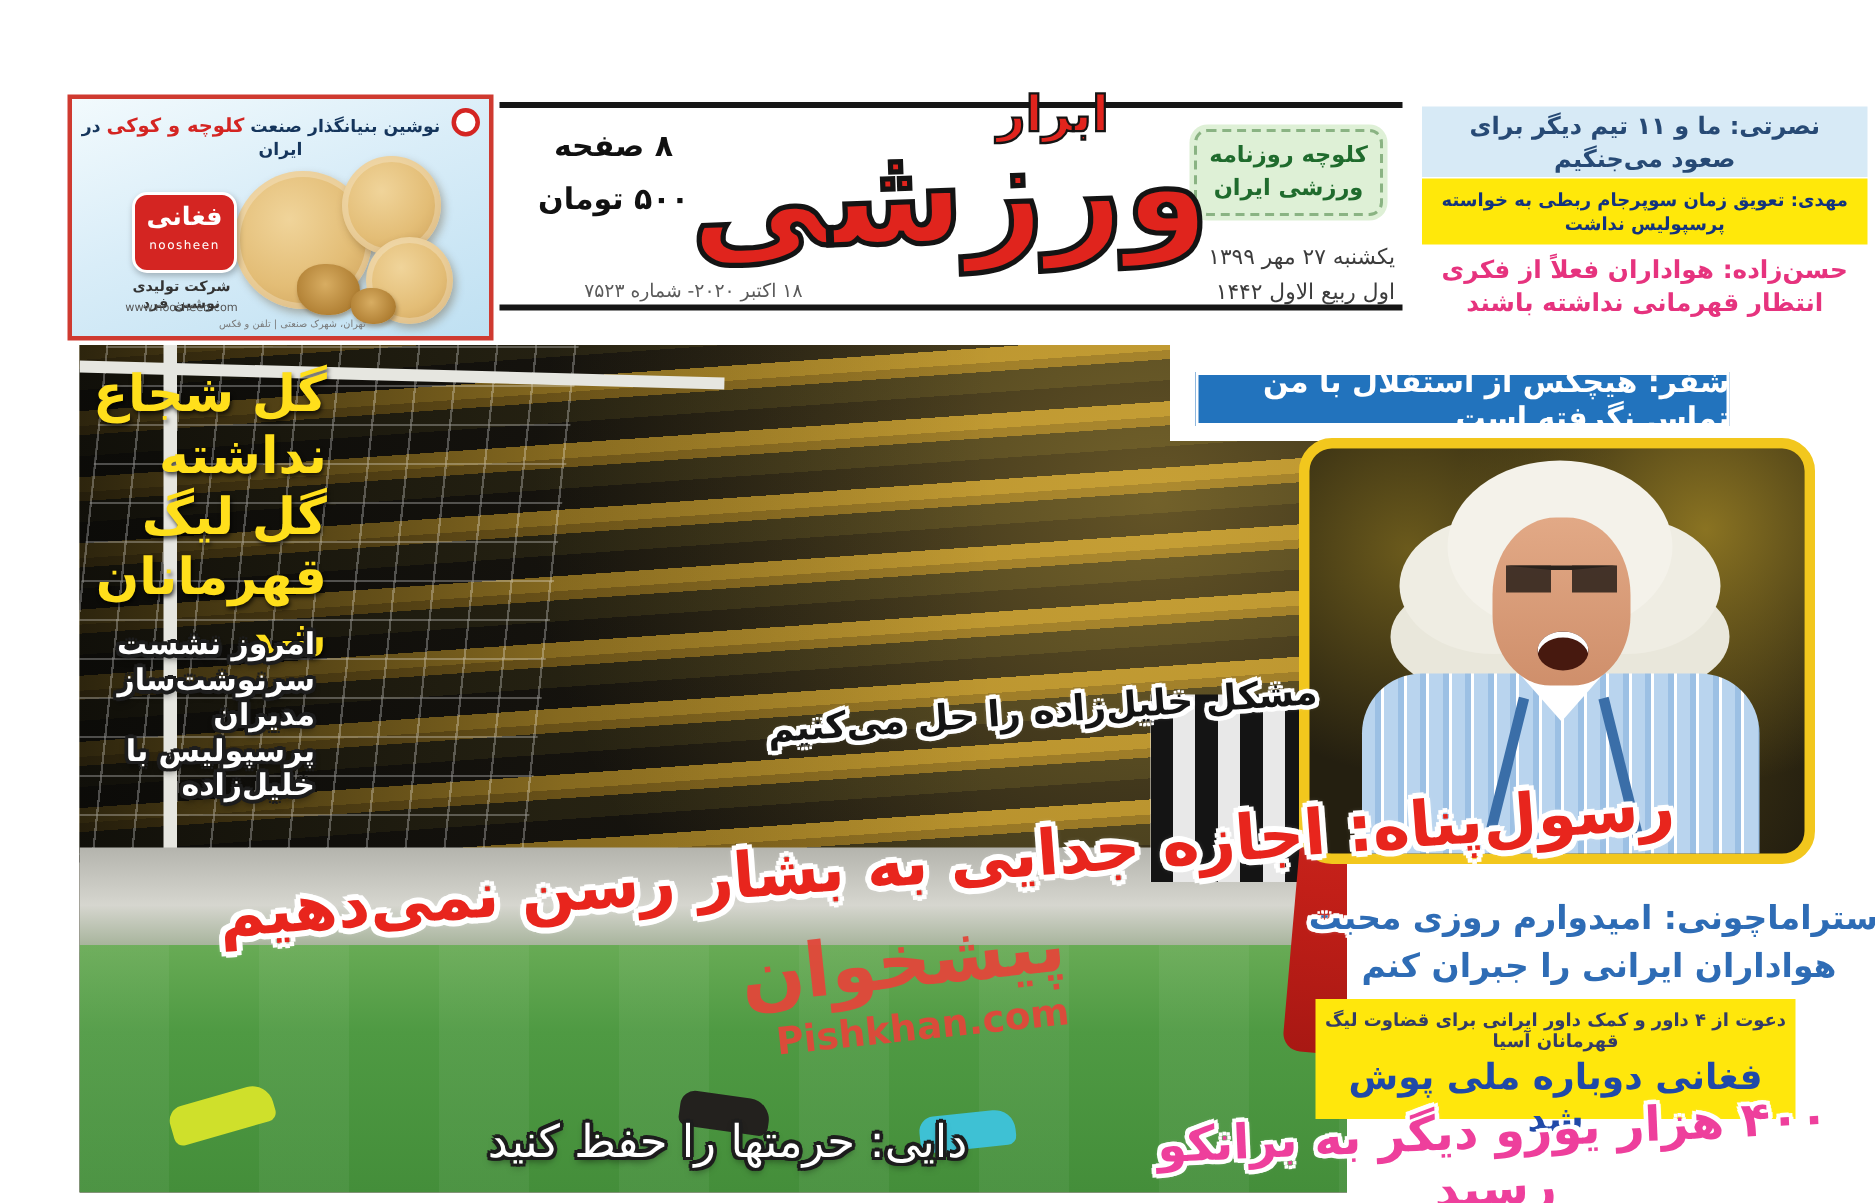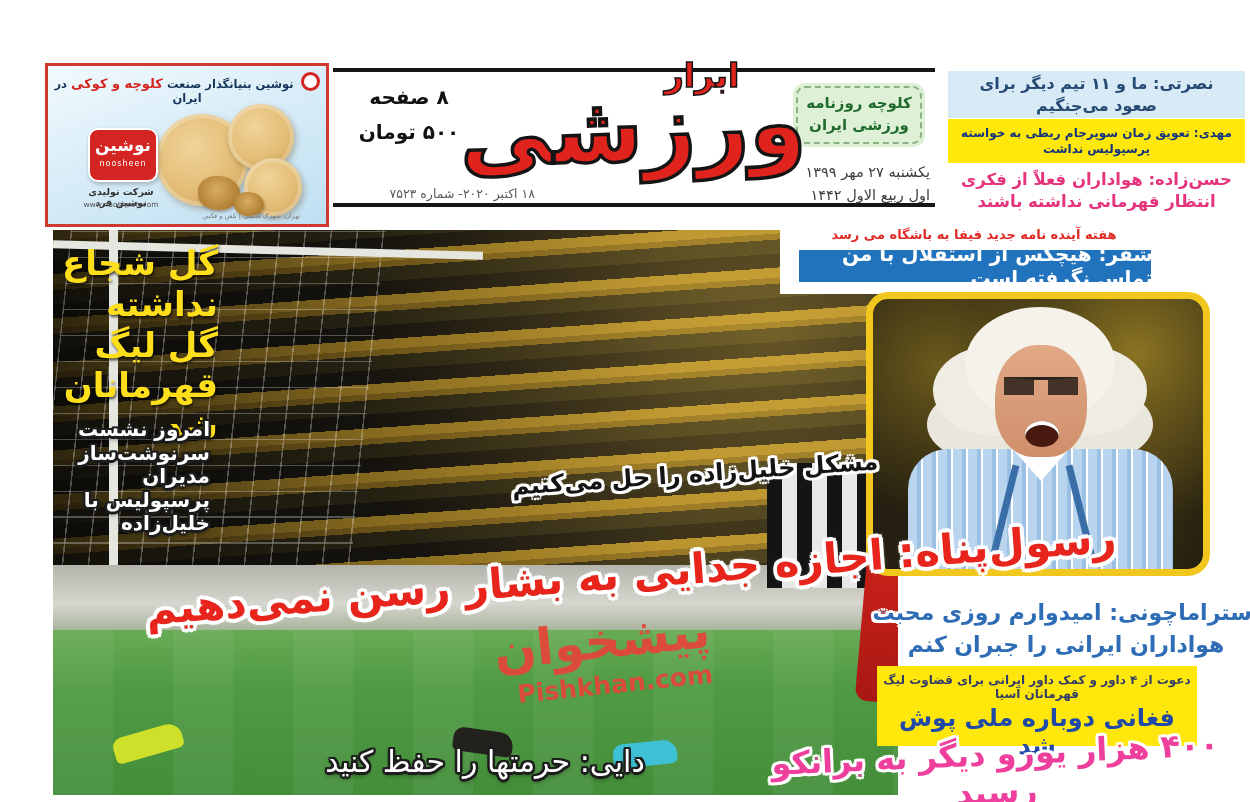--- a/index.html
+++ b/index.html
@@ -24,21 +24,21 @@
   .ad-head .hl{color:#d42522;font-size:13px;}
   .ad-logo-dot{display:inline-block;width:13px;height:13px;border:3px solid #d42522;border-radius:50%;vertical-align:-3px;margin-left:3px;background:#fff;}
   .cookie{position:absolute;border-radius:50%;background:radial-gradient(circle at 40% 35%,#f0d49a 0%,#e3bd76 55%,#c89a52 100%);box-shadow:inset 0 0 0 4px rgba(255,255,255,.25),2px 3px 6px rgba(90,60,20,.35);}
   .walnut{position:absolute;border-radius:45% 55% 50% 50%;background:radial-gradient(circle at 45% 40%,#d8ad62,#b07f33 70%,#8f6323);box-shadow:1px 2px 3px rgba(80,50,10,.4);}
   .ad-brand{position:absolute;right:168px;top:62px;width:66px;height:50px;background:#d42522;border:2px solid #fff;border-radius:10px;
             color:#fff;text-align:center;box-shadow:1px 2px 4px rgba(0,0,0,.25);}
   .ad-brand-fa{font-size:17px;font-weight:bold;line-height:30px;}
   .ad-brand-en{font-size:8px;letter-spacing:1px;line-height:8px;}
   .ad-company{position:absolute;right:160px;top:120px;width:90px;font-size:9.5px;font-weight:bold;color:#333;text-align:center;}
   .ad-site{position:absolute;right:166px;top:134px;width:78px;font-size:7.5px;color:#555;text-align:center;direction:ltr;}
-  .ad-contact{position:absolute;right:26px;bottom:4px;width:170px;font-size:6.5px;color:#777;text-align:right;}
+  .ad-contact{position:absolute;right:10px;bottom:4px;width:170px;font-size:6.5px;color:#777;text-align:left;}
 
   
   .rule{background:#161616;height:4px;z-index:2;}
   .rule-top{left:333px;top:68px;width:602px;}
   .rule-bot{left:333px;top:203px;width:602px;}
   .mh-pages{left:350px;top:80px;width:118px;text-align:center;font-size:20px;font-weight:bold;color:#111;line-height:1.75;z-index:3;}
   .mh-issue{left:335px;top:186px;width:200px;font-size:12.5px;color:#5a5a5a;z-index:3;text-align:right;}
   .mh-title2{left:548px;top:66px;width:258px;text-align:center;font-size:92px;line-height:1.35;font-weight:bold;color:#e0241d;
              -webkit-text-stroke:3.5px #141414;transform:rotate(-2deg);z-index:4;}
   .mh-title1{left:642px;top:56px;width:120px;text-align:center;font-size:33px;font-weight:bold;color:#e0241d;
@@ -126,21 +126,21 @@
       <span>نوشین بنیانگذار صنعت</span>
       <span class="hl">کلوچه و کوکی</span>
       <span>در ایران</span>
     </div>
     <div class="cookie" style="left:108px;top:48px;width:92px;height:92px;"></div>
     <div class="cookie" style="left:180px;top:38px;width:66px;height:66px;"></div>
     <div class="cookie" style="left:196px;top:92px;width:58px;height:58px;"></div>
     <div class="walnut" style="left:150px;top:110px;width:42px;height:34px;"></div>
     <div class="walnut" style="left:186px;top:126px;width:30px;height:24px;"></div>
     <div class="ad-brand">
-      <div class="ad-brand-fa">نوشین</div>
+      <div class="ad-brand-fa">فغانی</div>
       <div class="ad-brand-en">noosheen</div>
     </div>
     <div class="ad-company">شرکت تولیدی نوشین فرد</div>
     <div class="ad-site">www.noosheen.com</div>
     <div class="ad-contact">تهران، شهرک صنعتی | تلفن و فکس</div>
   </div>
 
   <div class="abs rule rule-top"></div>
   <div class="abs rule rule-bot"></div>
   <div class="abs mh-pages">
@@ -241,21 +241,20 @@
   </div>
   <div class="abs caption ow">مشکل خلیل‌زاده را حل می‌کنیم</div>
   <div class="abs main-headline ow-big">رسول‌پناه: اجازه جدایی به بشار رسن نمی‌دهیم</div>
   <div class="abs watermark">
     <div class="wm-fa">پیشخوان</div>
     <div class="wm-en">Pishkhan.com</div>
   </div>
   <div class="abs daei od">دایی: حرمتها را حفظ کنید</div>
 
   <div class="abs white-back"></div>
-  <div class="abs kicker ow-sm">هفته آینده نامه جدید فیفا به باشگاه می رسد</div>
   <div class="abs banner-blue">شفر: هیچکس از استقلال با من تماس نگرفته است</div>
   <div class="abs coach-box">
     <div class="coach-hair"></div>
     <div class="coach-shirt"></div>
     <div class="coach-collar"></div>
     <div class="coach-lanyard" style="left:128px;top:165px;transform:rotate(14deg);"></div>
     <div class="coach-lanyard" style="left:204px;top:165px;transform:rotate(-14deg);"></div>
     <div class="coach-face"></div>
     <div class="coach-glasses"></div>
     <div class="coach-mouth"></div>

